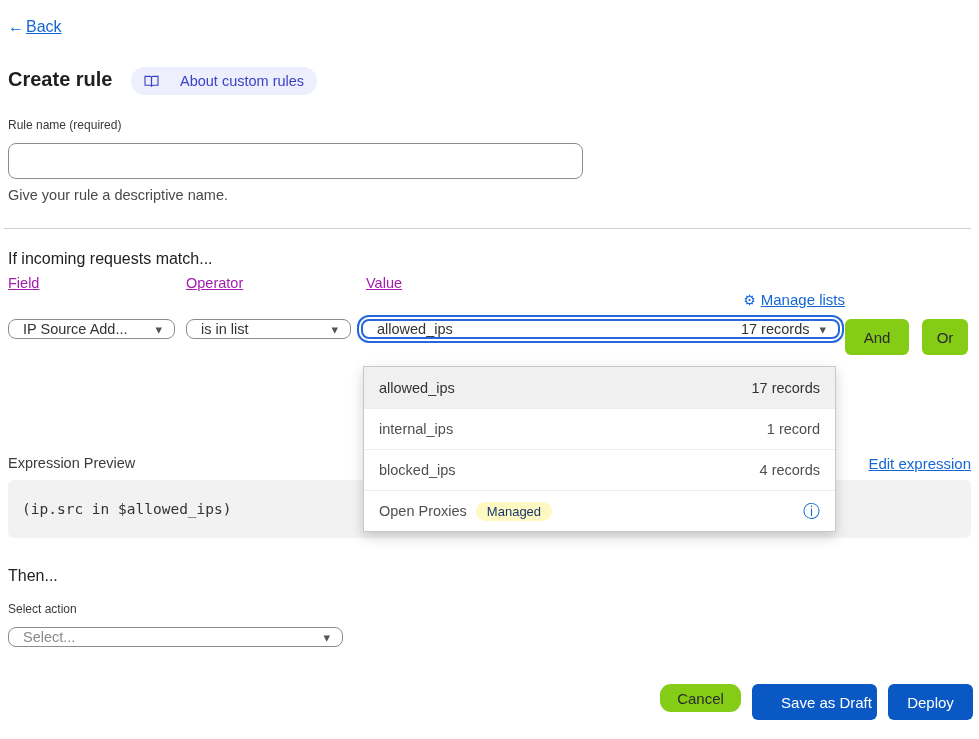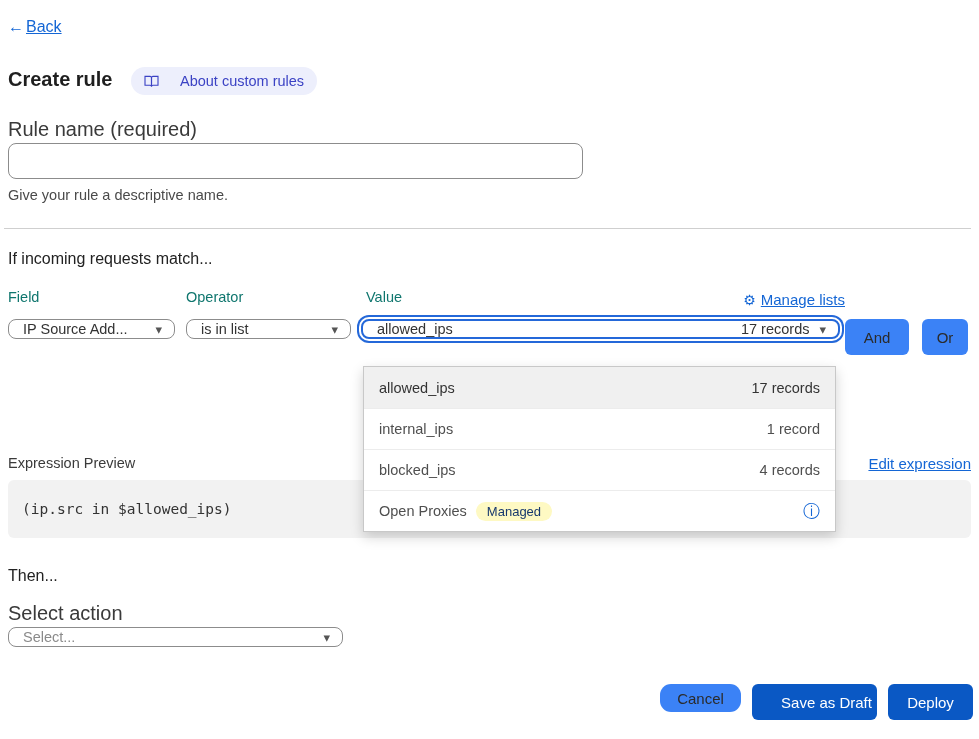--- a/index.html
+++ b/index.html
@@ -21,36 +21,36 @@
   
   .title { left: 8px; top: 68px; font-size: 20px; font-weight: 700; color: #1f1f1f; }
   .about-badge {
     left: 131px; top: 67px; height: 28px; padding: 0 13px;
     background: #edeffc; color: #3b42c4; border-radius: 14px;
     display: flex; align-items: center; gap: 21px; font-size: 14.5px; cursor: pointer;
   }
   .about-badge svg { display: block; }
 
   
-  .field-label { font-size: 20px; color: #3a3a3a; }
+  .field-label { font-size: 12px; color: #3a3a3a; }
   .rule-name-label { left: 8px; top: 118px; }
   .rule-name-input {
     left: 8px; top: 143px; width: 575px; height: 36px;
     border: 1px solid #8c8c8c; border-radius: 8px; background: #fff;
     font-family: "Liberation Sans", sans-serif; font-size: 14.5px; padding: 0 12px; color: #333;
     outline: none;
   }
   .helper { left: 8px; top: 187px; font-size: 14.5px; color: #4a4a4a; }
 
   .divider { left: 4px; top: 228px; width: 967px; height: 0; border-top: 1px solid #cfcfcf; }
 
   .section-heading { font-size: 16px; font-weight: 400; color: #222; }
   .match-heading { left: 8px; top: 250px; }
 
-  .col-label { font-size: 14.5px; color: #0f766e; top: 289px; }
+  .col-label { font-size: 14.5px; color: #a21caf; top: 275px; text-decoration: underline; }
 
   
   .sel {
     height: 20px; border: 1px solid #8c8c8c; border-radius: 8px; background: #fff;
     display: flex; align-items: center; justify-content: space-between;
     padding: 0 12px 0 14px; font-size: 14.5px; color: #333; cursor: pointer;
   }
   .chevron { color: #555; font-size: 13px; margin-left: 10px; }
 
   .field-sel { left: 8px; top: 319px; width: 167px; }
@@ -59,21 +59,21 @@
     left: 361px; top: 319px; width: 479px;
     border: 2px solid #2468d9;
     box-shadow: 0 0 0 2px #ffffff, 0 0 0 4px #2468d9;
   }
   .value-right { display: flex; align-items: center; }
 
   .manage-lists { top: 291px; right: 134px; display: flex; align-items: center; gap: 5px; font-size: 15px; }
   .gear { font-size: 14px; text-decoration: none; }
 
   .gray-btn {
-    background: #3b82f6; border: none; border-radius: 6px; color: #2b2b2b;
+    background: #84cc16; border: none; border-radius: 6px; color: #2b2b2b;
     font-family: "Liberation Sans", sans-serif; font-size: 15px; cursor: pointer;
     display: flex; align-items: center; justify-content: center;
   }
   .and-btn { left: 845px; top: 319px; width: 64px; height: 36px; }
   .or-btn  { left: 922px; top: 319px; width: 46px; height: 36px; }
 
   
   .dropdown {
     left: 363px; top: 366px; width: 473px;
     background: #fff; border: 1px solid #c8c8c8;

